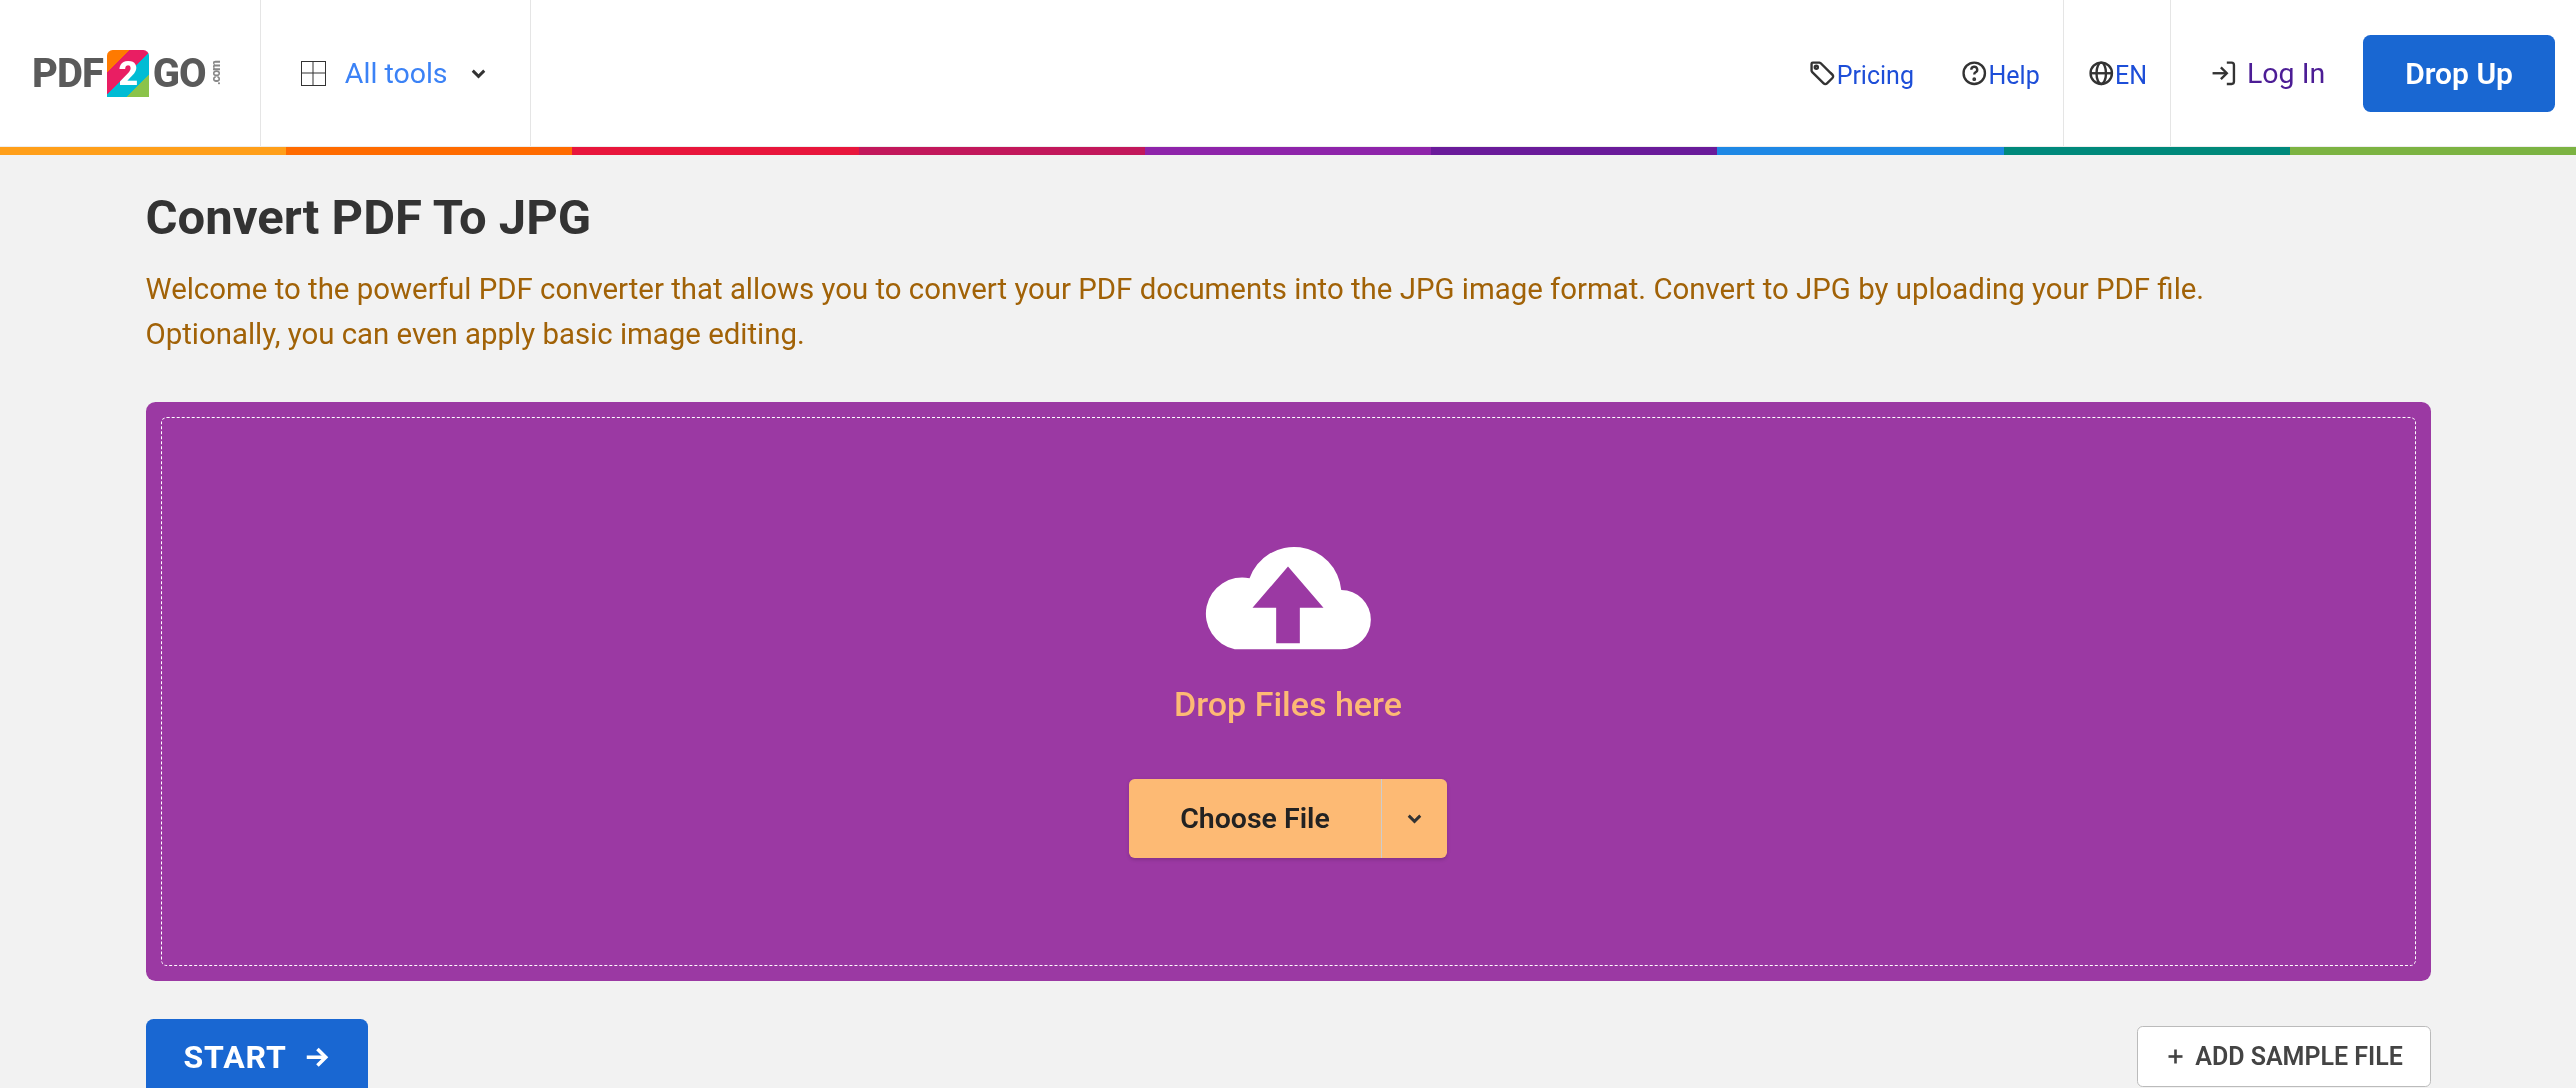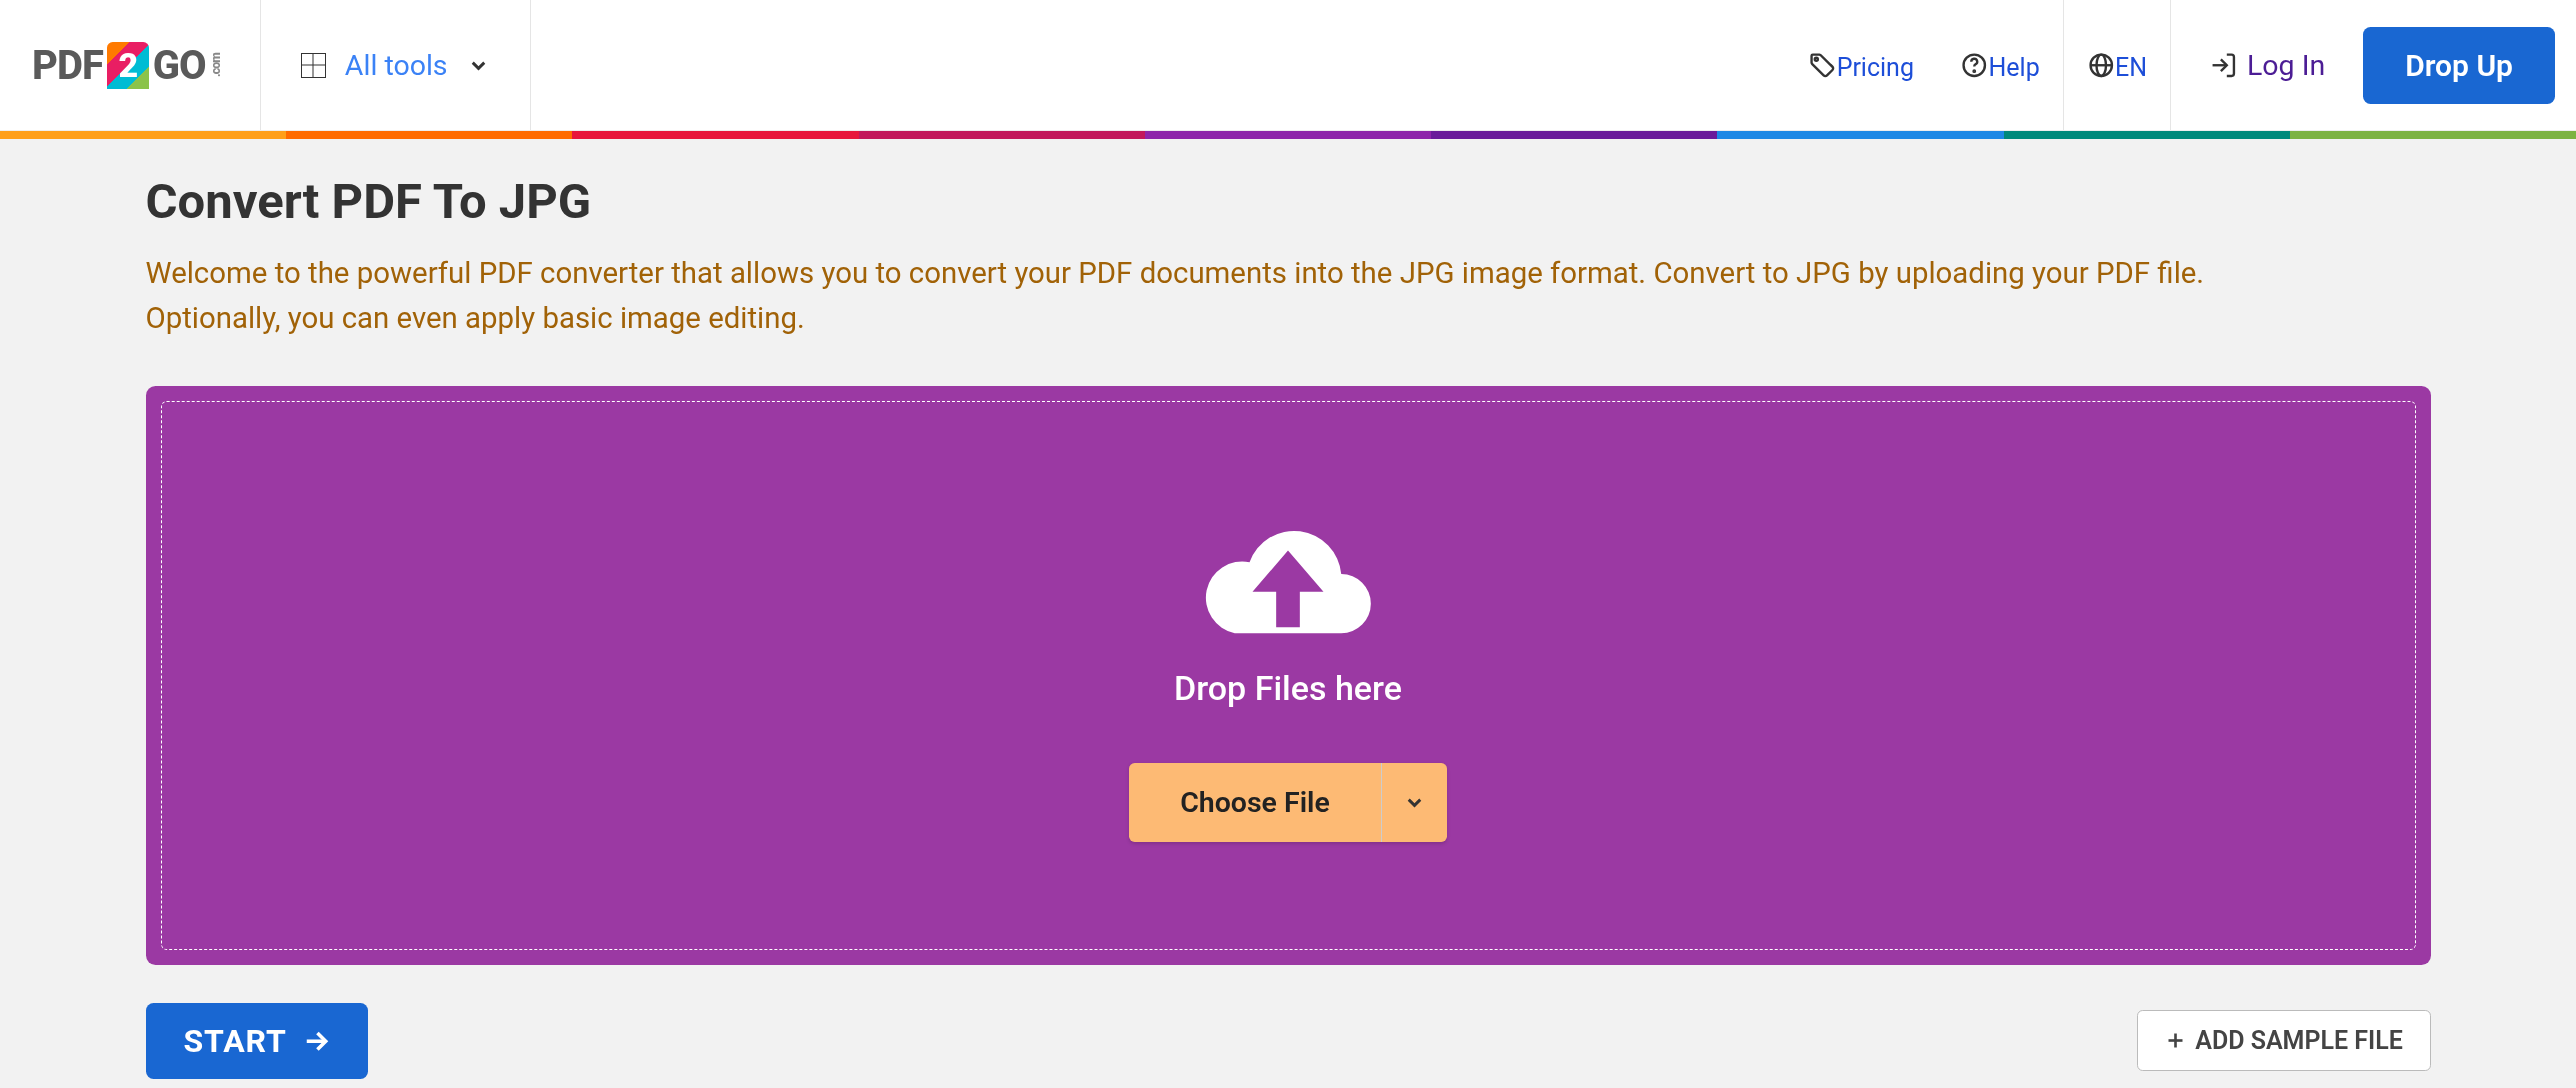--- a/index.html
+++ b/index.html
@@ -5,21 +5,21 @@
   * { box-sizing: border-box; margin: 0; padding: 0; }
   body {
     font-family: -apple-system, BlinkMacSystemFont, "Segoe UI", Roboto, "Helvetica Neue", Arial, sans-serif;
     background: #f2f2f2;
     width: 2576px;
     height: 1089px;
     overflow: hidden;
   }
   .header {
     background: #fff;
-    height: 131px;
+    height: 147px;
     display: flex;
     align-items: stretch;
     border-bottom: 0.9px solid #eee;
   }
   .logo {
     display: flex;
     align-items: center;
     padding: 0 32px;
     border-right: 0.9px solid #e5e5e5;
   }
@@ -76,21 +76,21 @@
     height: 579px;
   }
   .dropzone {
     border: 1.9px dashed #fff;
     border-radius:5.7px;
     height: 100%;
     display:flex; flex-direction:column; align-items:center; justify-content:center;
     gap: 17px;
     cursor:pointer;
   }
-  .drop-text { color:#ffffff; font-size:34px; font-weight:500; margin-bottom: 38px;}
+  .drop-text { color:#fdba74; font-size:34px; font-weight:500; margin-bottom: 38px;}
   .choose-group {
     display:flex; background:#fdba74; border-radius:5.7px; overflow:hidden;
     box-shadow: 0 1.9px 3.8px rgba(0,0,0,.15);
   }
   .choose-btn {
     padding: 23px 51px; font-size:28.5px; font-weight:600; color:#222; cursor:pointer;
   }
   .choose-dd {
     border-left:0.9px solid #ccc; padding: 0 21px; display:flex; align-items:center; cursor:pointer;
   }

